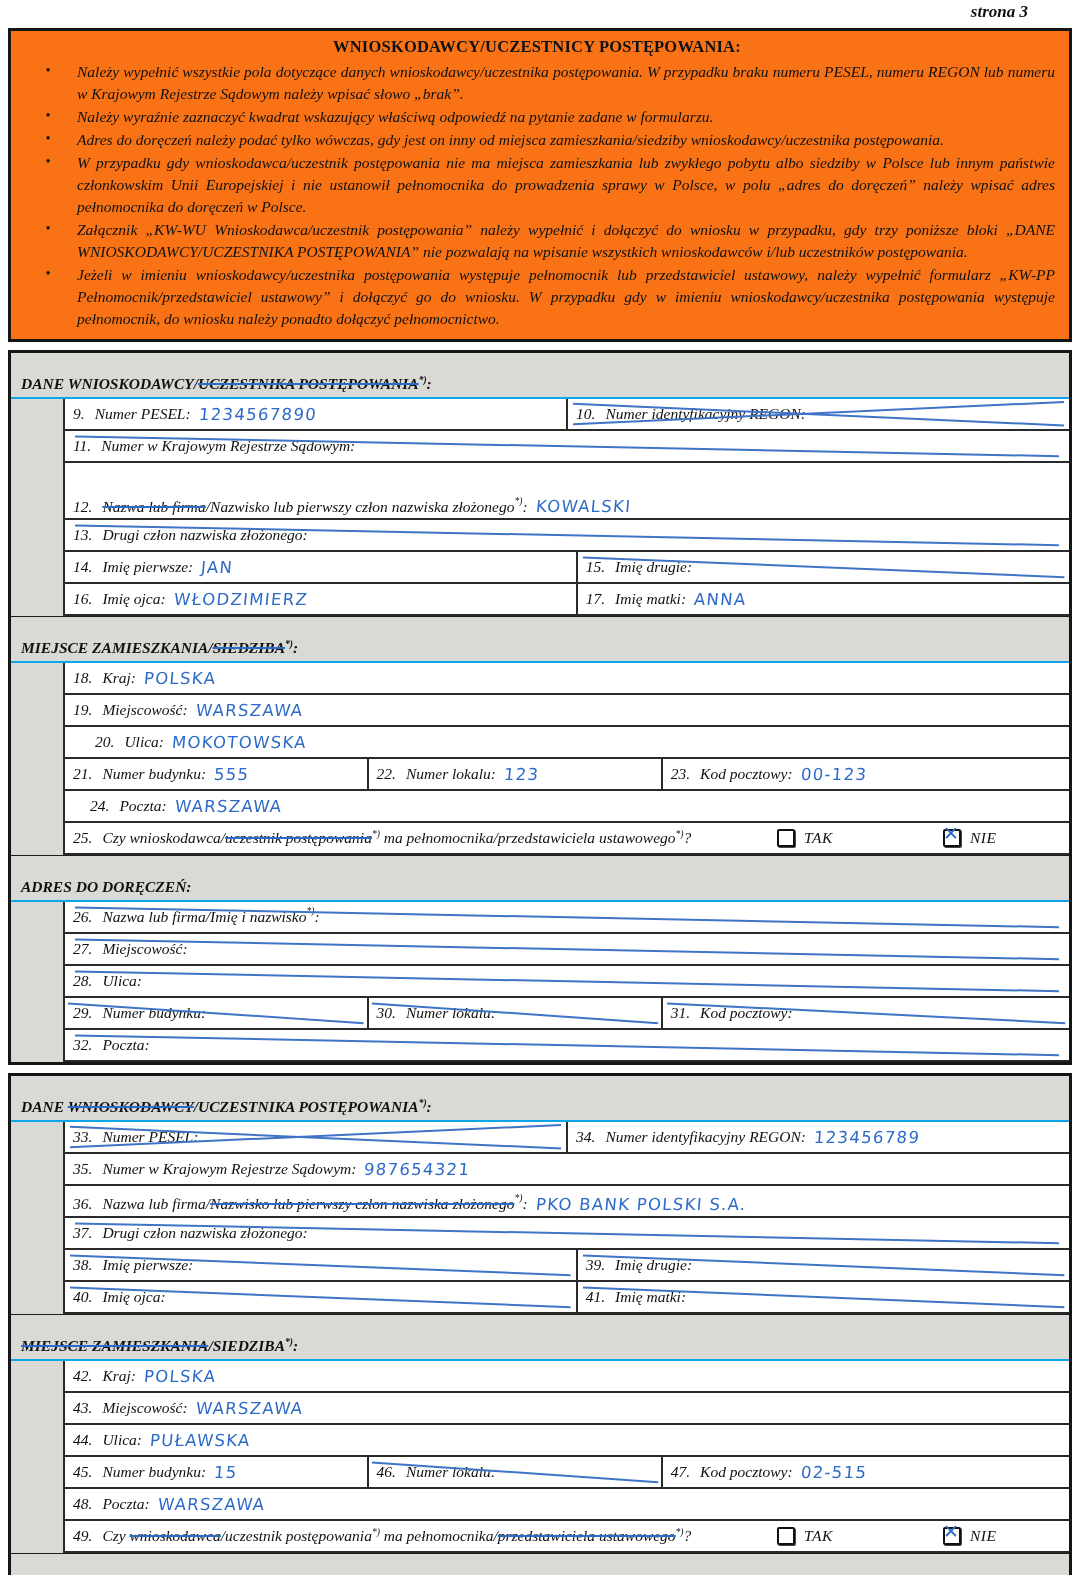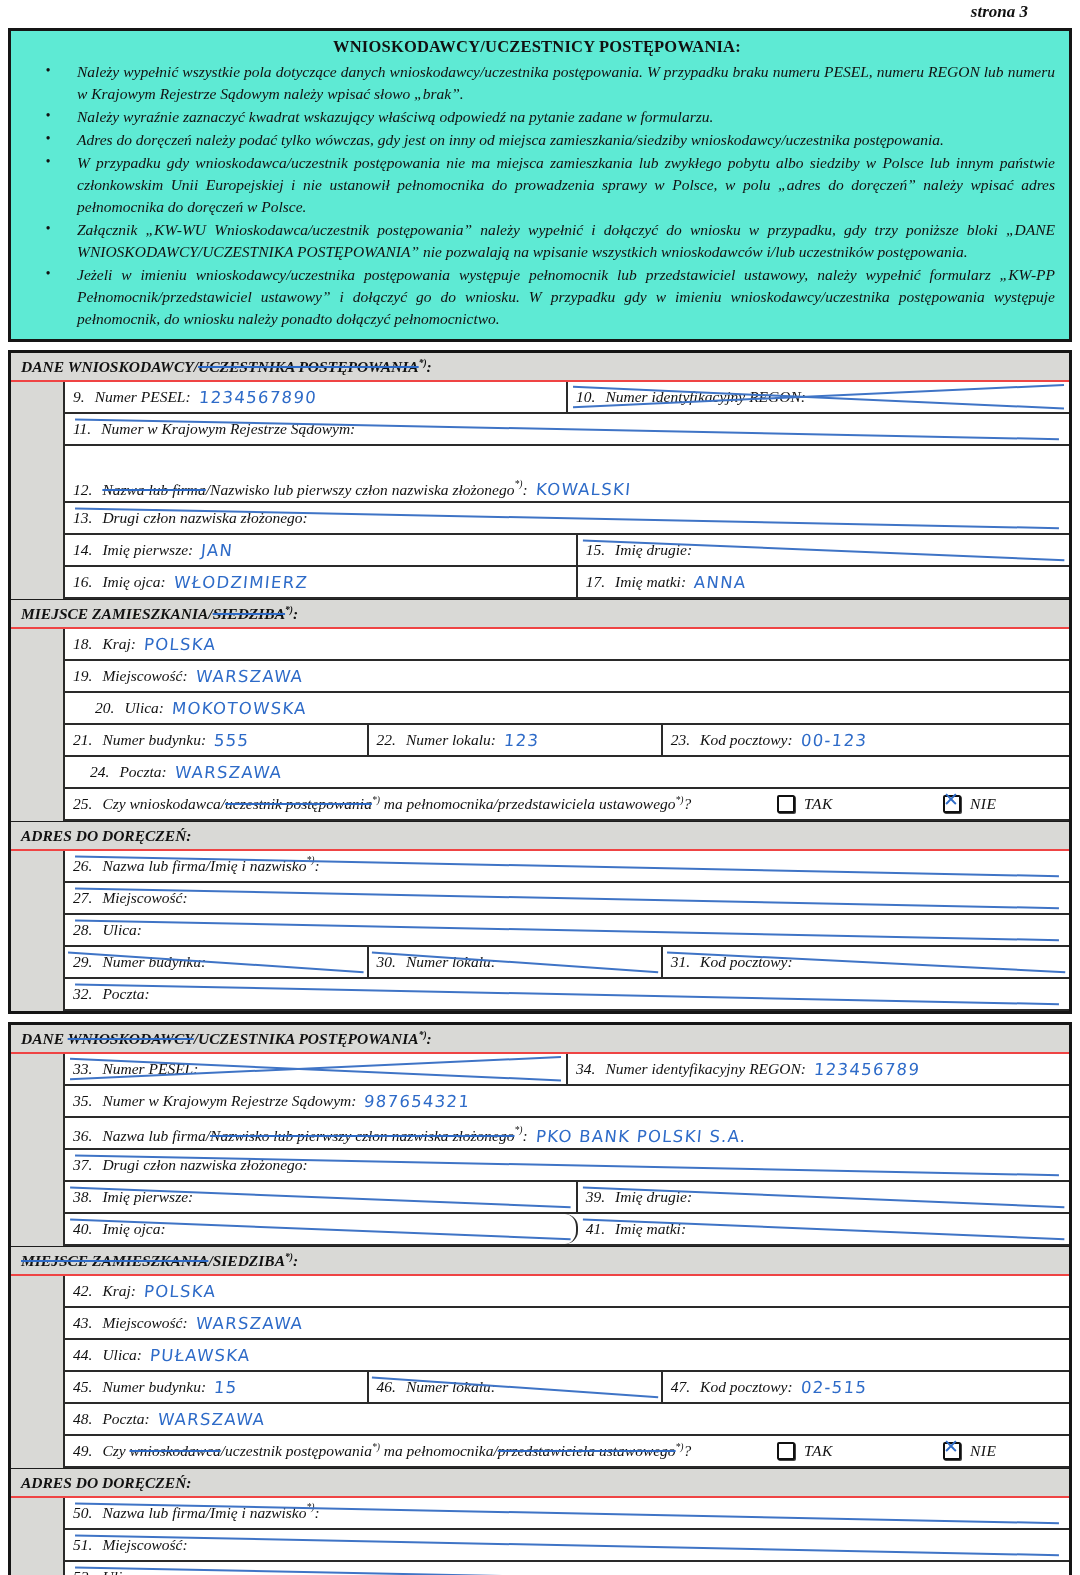--- a/index.html
+++ b/index.html
@@ -2,31 +2,31 @@
 <html lang="pl"><head>
 <meta charset="utf-8">
 <style>
   html,body{margin:0;padding:0;background:#fff;}
   .page{position:relative;width:1080px;height:1575px;background:#fff;
         font-family:"Liberation Serif",serif;color:#111;overflow:hidden;}
   .page-label{position:absolute;top:2px;right:52px;font-style:italic;font-weight:bold;font-size:17px;}
   .content{position:absolute;left:8px;right:8px;top:28px;}
 
   
-  .instr{border:3px solid #151515;background:#5eead4;padding:4px 14px 8px 8px;}
+  .instr{border:3px solid #151515;background:#f97316;padding:4px 14px 8px 8px;}
   .instr-title{text-align:center;font-weight:bold;font-size:16.5px;letter-spacing:.2px;padding:2px 0 3px 0;}
   .instr ul{margin:0;padding:0;list-style:none;}
   .instr li{display:flex;font-style:italic;font-size:15.5px;line-height:1.42;margin:1px 0;}
   .instr .dot{width:58px;flex:0 0 58px;text-align:center;font-size:14px;}
   .instr .btxt{flex:1;text-align:justify;}
 
   
   .block{border:3px solid #151515;margin-top:8px;background:#d9d9d6;}
-  .bar{background:#d9d9d6;font-weight:bold;font-size:16px;padding:5px 10px 4px 10px;
-       border-bottom:2px solid #ef4444;position:relative;}
+  .bar{background:#d9d9d6;font-weight:bold;font-size:16px;padding:22px 10px 4px 10px;
+       border-bottom:2px solid #0ea5e9;position:relative;}
   .bar:not(:first-child){border-top:1px solid #1d1d1d;}
   .rows{background:#d9d9d6;}
   .row{display:flex;margin-left:52px;background:#fff;border-left:2px solid #2a2a2a;
        border-bottom:2px solid #2a2a2a;min-height:30px;align-items:stretch;}
   .cell{position:relative;display:flex;align-items:center;padding:2px 8px;box-sizing:border-box;}
   .cell:not(:last-child){border-right:2px solid #2a2a2a;}
   .num{font-style:italic;font-size:15.5px;margin-right:10px;white-space:nowrap;}
   .lbl{font-style:italic;font-size:15.5px;}
   .sup{font-size:9.5px;position:relative;top:-6px;font-style:italic;}
   .struck{text-decoration:line-through;text-decoration-color:#2e6bc8;text-decoration-thickness:2px;}
@@ -334,21 +334,21 @@
               </div>
               <div class="cell" style="flex: 49 1 0px;">
                 <span class="num">39.</span>
                 <span class="lbl">Imię drugie:</span>
                 <svg class="strike-svg" viewBox="0 0 100 100" preserveAspectRatio="none">
                   <line x1="1" y1="18" x2="99" y2="84" stroke="#3f74c6" stroke-width="2" vector-effect="non-scaling-stroke"></line>
                 </svg>
               </div>
             </div>
             <div class="row">
-              <div class="cell" style="flex: 51 1 0px; border-radius: 13px;">
+              <div class="cell" style="flex: 51 1 0px;">
                 <span class="num">40.</span>
                 <span class="lbl">Imię ojca:</span>
                 <svg class="strike-svg" viewBox="0 0 100 100" preserveAspectRatio="none">
                   <line x1="1" y1="18" x2="99" y2="84" stroke="#3f74c6" stroke-width="2" vector-effect="non-scaling-stroke"></line>
                 </svg>
               </div>
               <div class="cell" style="flex: 49 1 0px;">
                 <span class="num">41.</span>
                 <span class="lbl">Imię matki:</span>
                 <svg class="strike-svg" viewBox="0 0 100 100" preserveAspectRatio="none">

